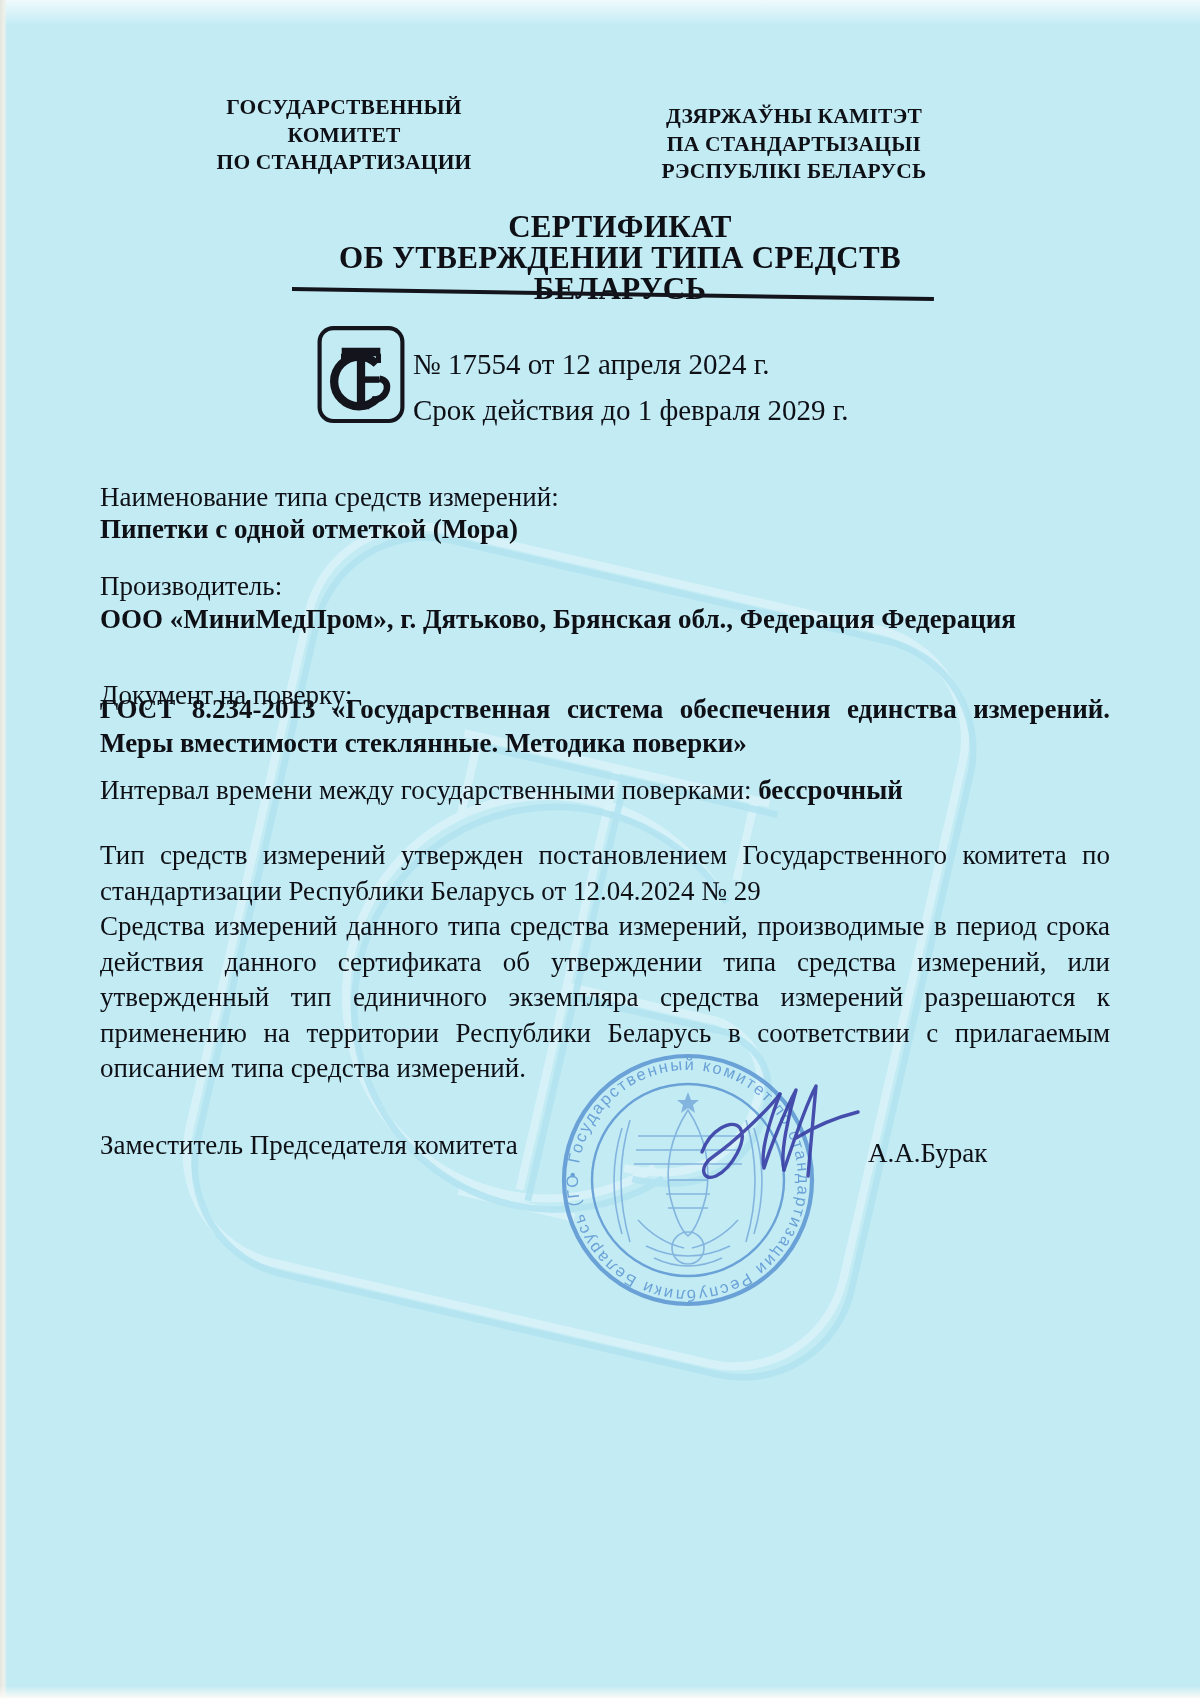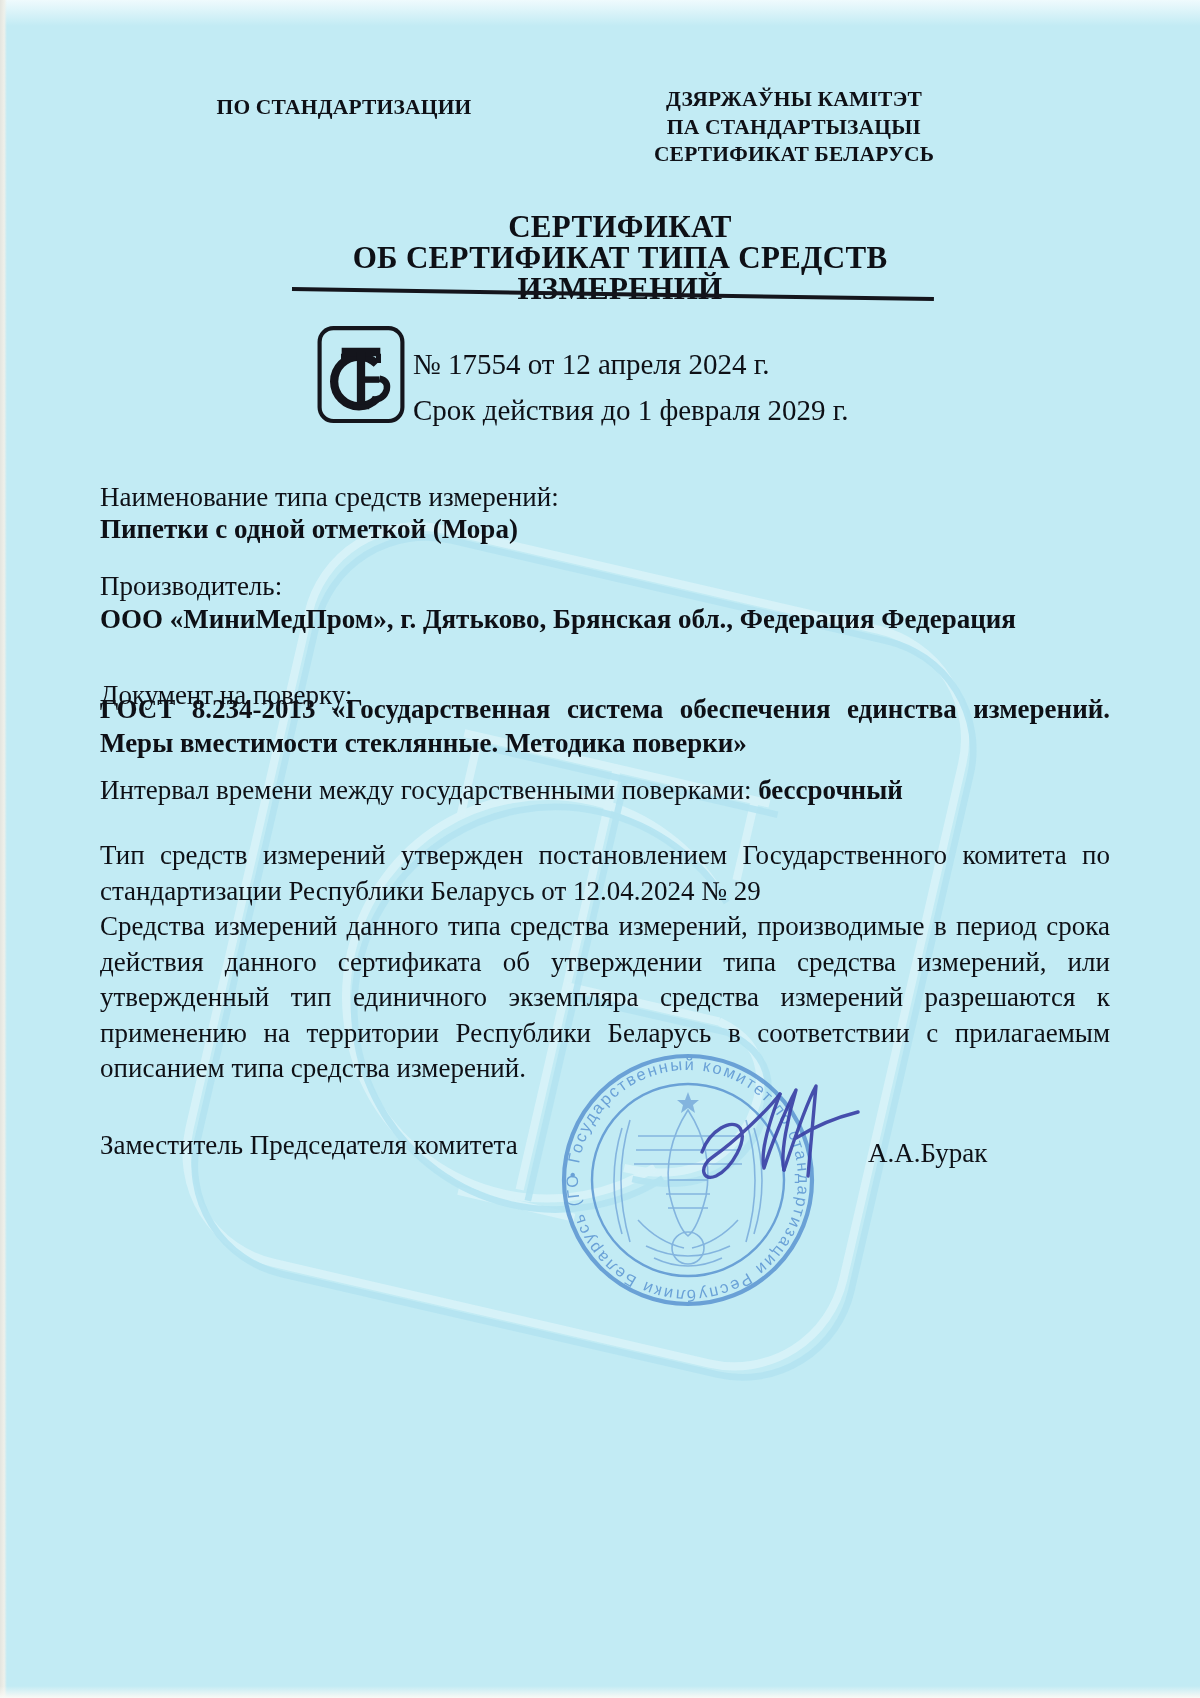--- a/index.html
+++ b/index.html
@@ -63,31 +63,32 @@
       <path d="M 67 43 A 27 27 0 1 0 67 81"></path>
       <path d="M29 30 H71"></path>
       <path d="M50 30 V88"></path>
       <path d="M50 60 H71 M71 60 Q80 62 78 72 Q75 82 63 82"></path>
     </g>
   </svg>
 
   <div class="content">
 
     <div class="abs hdr" style="left:168px;top:94px;width:352px;">
+      <div>ГОСУДАРСТВЕННЫЙ КОМИТЕТ</div>
       <div>ПО СТАНДАРТИЗАЦИИ</div>
     </div>
-    <div class="abs hdr" style="left:636px;top:86px;width:316px;">
+    <div class="abs hdr" style="left:636px;top:103px;width:316px;">
       <div>ДЗЯРЖАЎНЫ КАМІТЭТ</div>
       <div>ПА СТАНДАРТЫЗАЦЫІ</div>
-      <div>СЕРТИФИКАТ БЕЛАРУСЬ</div>
+      <div>РЭСПУБЛІКІ БЕЛАРУСЬ</div>
     </div>
 
     <div class="abs title" style="left:250px;top:211px;width:740px;">
       <div>СЕРТИФИКАТ</div>
-      <div>ОБ СЕРТИФИКАТ ТИПА СРЕДСТВ ИЗМЕРЕНИЙ</div>
+      <div>ОБ УТВЕРЖДЕНИИ ТИПА СРЕДСТВ БЕЛАРУСЬ</div>
     </div>
     <div class="rule"></div>
 
     <svg class="abs" style="left:315px;top:323px;" width="92" height="104" viewBox="0 0 100 110" fill="none">
       <rect x="5" y="4" width="90" height="101" rx="15" stroke="#14151c" stroke-width="4.5"></rect>
       <g stroke="#14151c">
         <path d="M 67 43 A 27 27 0 1 0 67 81" stroke-width="9"></path>
         <path d="M29 30 H71" stroke-width="9"></path>
         <path d="M31 32 V42 M69 32 V42" stroke-width="5.5"></path>
         <path d="M50 30 V88" stroke-width="9"></path>

